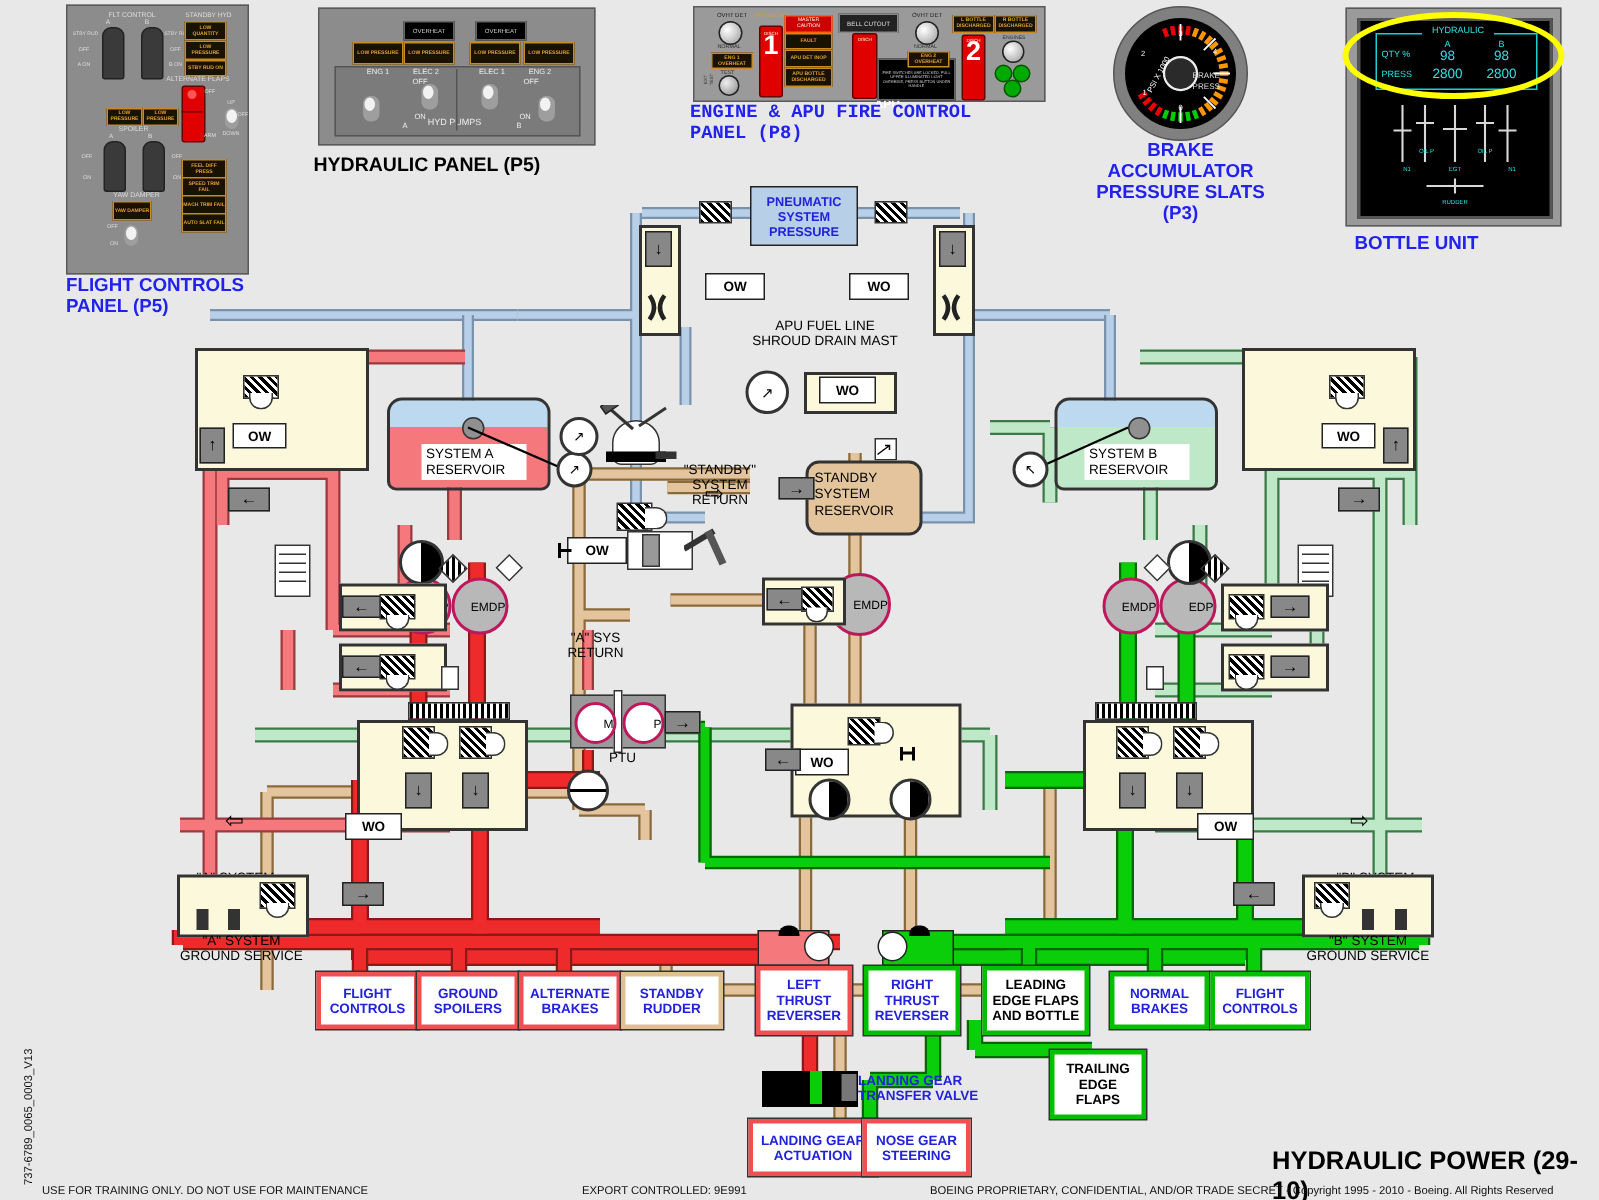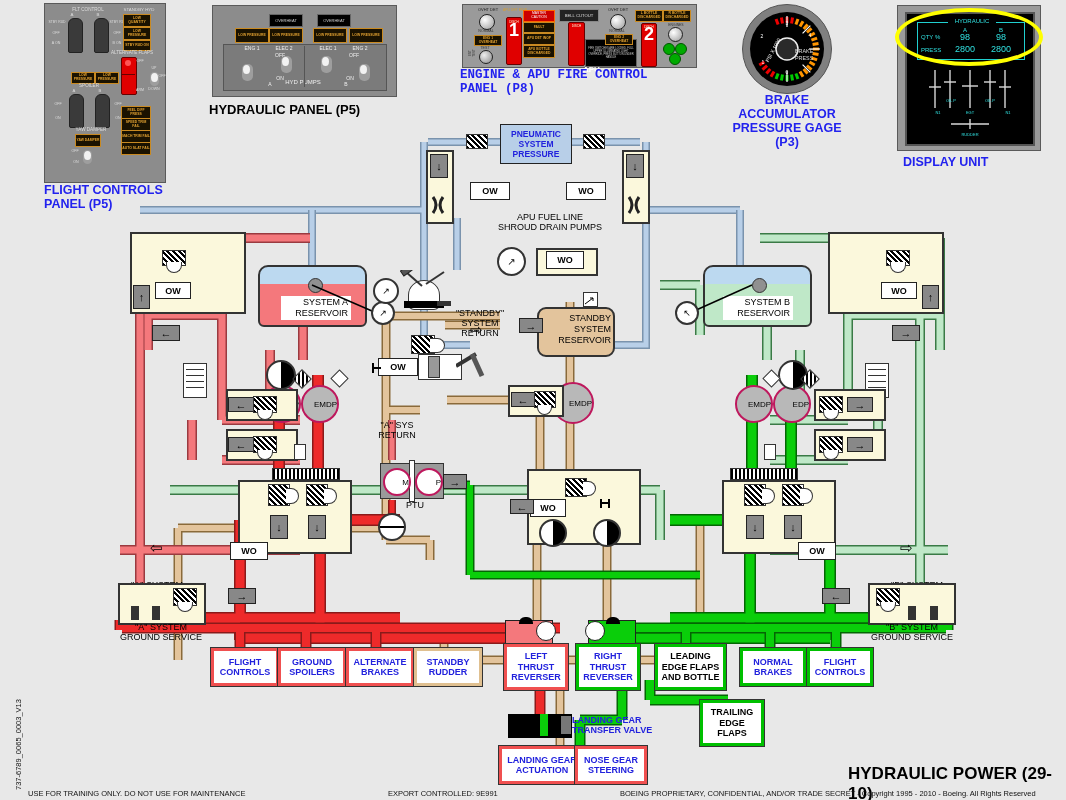--- a/index.html
+++ b/index.html
@@ -29,21 +29,21 @@
   .box{position:absolute;background:#fff;border:3px solid #f05050;
        display:flex;align-items:center;justify-content:center;text-align:center;
        font-size:9px;line-height:10.5px;font-weight:bold;color:#2222dd;
        box-shadow:0 0 0 1px #333;}
   .box.g{border-color:#00c000;}
   .box.t{border-color:#e0c090;}
   .box.blk{color:#000;}
   .mod{position:absolute;background:#fbf8dc;border:2px solid #333;}
   .res{position:absolute;border:2px solid #333;border-radius:10px 10px 6px 6px;}
   .restext{position:absolute;background:#fff;font-size:9px;line-height:11px;
-       text-align:right;padding:1px 3px;}
+       text-align:left;padding:1px 3px;}
   .circ{position:absolute;border:2px solid #be185d;border-radius:50%;background:#b8b8b8;
        display:flex;align-items:center;justify-content:flex-end;font-size:8px;}
   .filt{position:absolute;border:1px solid #333;background:
        repeating-linear-gradient(45deg,#000 0 2px,#fff 2px 4px);}
   .arrbox{position:absolute;border:1px solid #222;background:#888;
        display:flex;align-items:center;justify-content:center;font-size:11px;color:#000;}
   .cv{position:absolute;border:1px solid #222;background:#fff;
        display:flex;align-items:center;justify-content:center;font-size:9px;font-weight:bold;}
   .gauge{position:absolute;border:2px solid #333;border-radius:50%;background:#fff;
        display:flex;align-items:center;justify-content:center;font-size:10px;}
@@ -252,21 +252,21 @@
   <div class="abs" style="left:16px;top:54px;width:8px;font-size:5px;color:#fff;text-align:center;">1</div>
   <div class="abs" style="left:15px;top:28px;width:8px;font-size:5px;color:#fff;text-align:center;">2</div>
   <div class="abs" style="left:40px;top:15px;width:8px;font-size:5px;color:#fff;text-align:center;">3</div>
   <div class="abs" style="left:63px;top:27px;width:8px;font-size:5px;color:#fff;text-align:center;">4</div>
   <div class="abs" style="left:13px;top:42px;width:34px;font-size:5.2px;color:#fff;text-align:center;transform:rotate(-62deg);">PSI X 1000</div>
   <div class="abs" style="left:52px;top:43px;width:28px;font-size:5.4px;color:#ddd;">BRAKE</div>
   <div class="abs" style="left:52px;top:50px;width:28px;font-size:5.4px;color:#ddd;">PRESS</div>
 </div>
 <div class="panelcap" style="left:727px;top:93px;text-align:center;width:120px;">
   <div>BRAKE ACCUMULATOR</div>
-  <div>PRESSURE GAGE (P3)</div>
+  <div>PRESSURE SLATS (P3)</div>
 </div>
 
 <div class="panel" style="left:897px;top:5px;width:142px;height:144px;background:#9a9a9a;"></div>
 <div class="du" style="left:905px;top:12px;width:126px;height:130px;">
   <div class="duscr" style="left:10px;top:8px;width:106px;height:36px;">
     <div class="dut" style="left:30px;top:-5px;width:48px;font-size:6px;text-align:center;background:#000;">HYDRAULIC</div>
     <div class="dut" style="left:40px;top:4px;width:14px;font-size:6px;text-align:center;">A</div>
     <div class="dut" style="left:76px;top:4px;width:14px;font-size:6px;text-align:center;">B</div>
     <div class="dut" style="left:3px;top:11px;width:26px;font-size:6px;">QTY %</div>
     <div class="dut" style="left:36px;top:9px;width:22px;font-size:9px;text-align:center;">98</div>
@@ -293,21 +293,21 @@
     </g>
   </svg>
   <div class="dut" style="left:24px;top:96px;width:14px;font-size:4px;text-align:center;color:#30e0e0;">N1</div>
   <div class="dut" style="left:37px;top:84px;width:14px;font-size:4px;text-align:center;color:#30e0e0;">OIL P</div>
   <div class="dut" style="left:56px;top:96px;width:14px;font-size:4px;text-align:center;color:#30e0e0;">EGT</div>
   <div class="dut" style="left:76px;top:84px;width:14px;font-size:4px;text-align:center;color:#30e0e0;">OIL P</div>
   <div class="dut" style="left:94px;top:96px;width:14px;font-size:4px;text-align:center;color:#30e0e0;">N1</div>
   <div class="dut" style="left:50px;top:118px;width:26px;font-size:4px;text-align:center;color:#30e0e0;">RUDDER</div>
 </div>
 <div class="ylw" style="left:895px;top:8px;width:140px;height:50px;"></div>
-<div class="panelcap" style="left:903px;top:155px;">DISPLAY UNIT</div>
+<div class="panelcap" style="left:903px;top:155px;">BOTTLE UNIT</div>
 
 <svg width="1066" height="640" style="position:absolute;left:0;top:120px;">
 
   <g stroke="#7a93ad" stroke-width="8" fill="none">
     <path d="M428,22 H470 H500"></path>
       <path d="M570,22 H640"></path>
     <path d="M424,22 V100 V225 H470"></path>
     <path d="M646,22 V100 V225 H600"></path>
     <path d="M345,90 H424"></path>
       <path d="M646,90 H740"></path>
@@ -581,21 +581,21 @@
 <div class="abs" style="left:626px;top:195px;width:16px;height:20px;">
   <svg width="16" height="20">
       <path d="M3,2 Q9,10 3,18" stroke="#222" stroke-width="3" fill="none"></path>
       <path d="M13,2 Q7,10 13,18" stroke="#222" stroke-width="3" fill="none"></path>
     </svg>
 </div>
 <div class="cv" style="left:470px;top:182px;width:38px;height:16px;">OW</div>
 <div class="cv" style="left:566px;top:182px;width:38px;height:16px;">WO</div>
 <div class="lbl" style="left:470px;top:212px;width:160px;">
   <div>APU FUEL LINE</div>
-  <div>SHROUD DRAIN PUMPS</div>
+  <div>SHROUD DRAIN MAST</div>
 </div>
 <div class="gauge" style="left:497px;top:247px;width:25px;height:25px;">↗</div>
 <div class="mod" style="left:536px;top:248px;width:58px;height:24px;"></div>
 <div class="cv" style="left:546px;top:251px;width:36px;height:16px;">WO</div>
 
 <div class="res" style="left:258px;top:265px;width:105px;height:58px;background:linear-gradient(#bcd9f0 0 30%,#f4787c 30% 100%);"></div>
 <div class="restext" style="left:281px;top:296px;width:64px;">
   <div>SYSTEM A</div>
   <div>RESERVOIR</div>
 </div>

